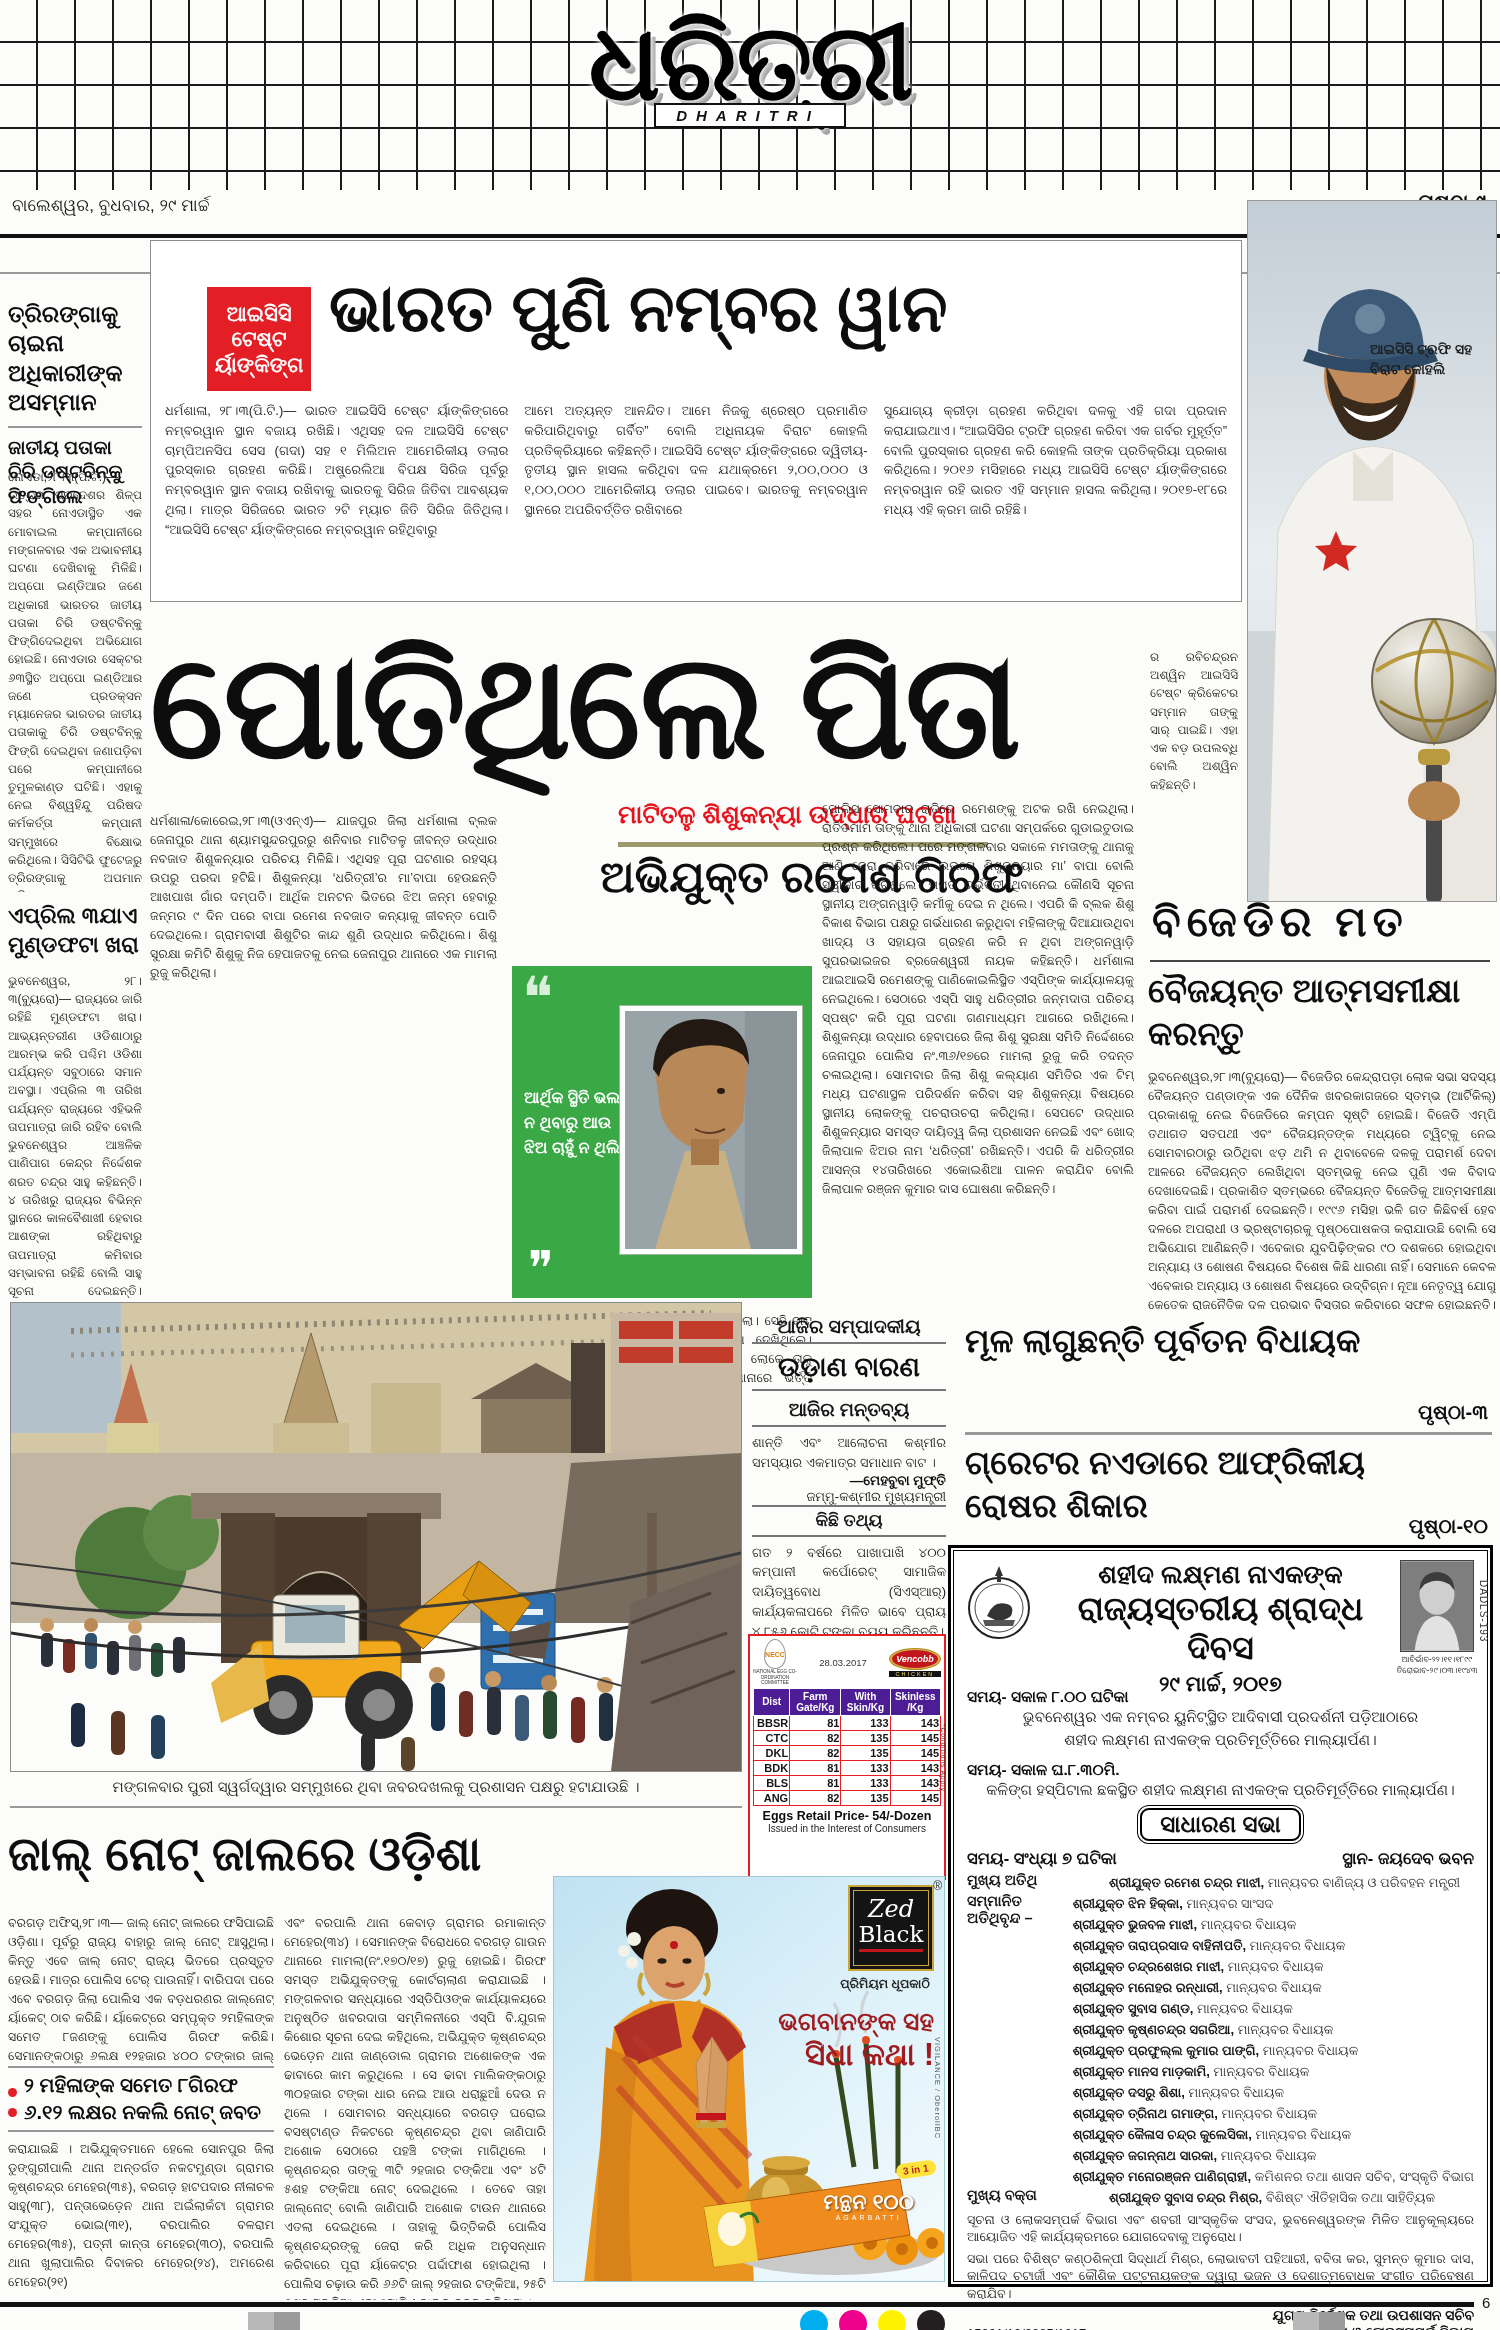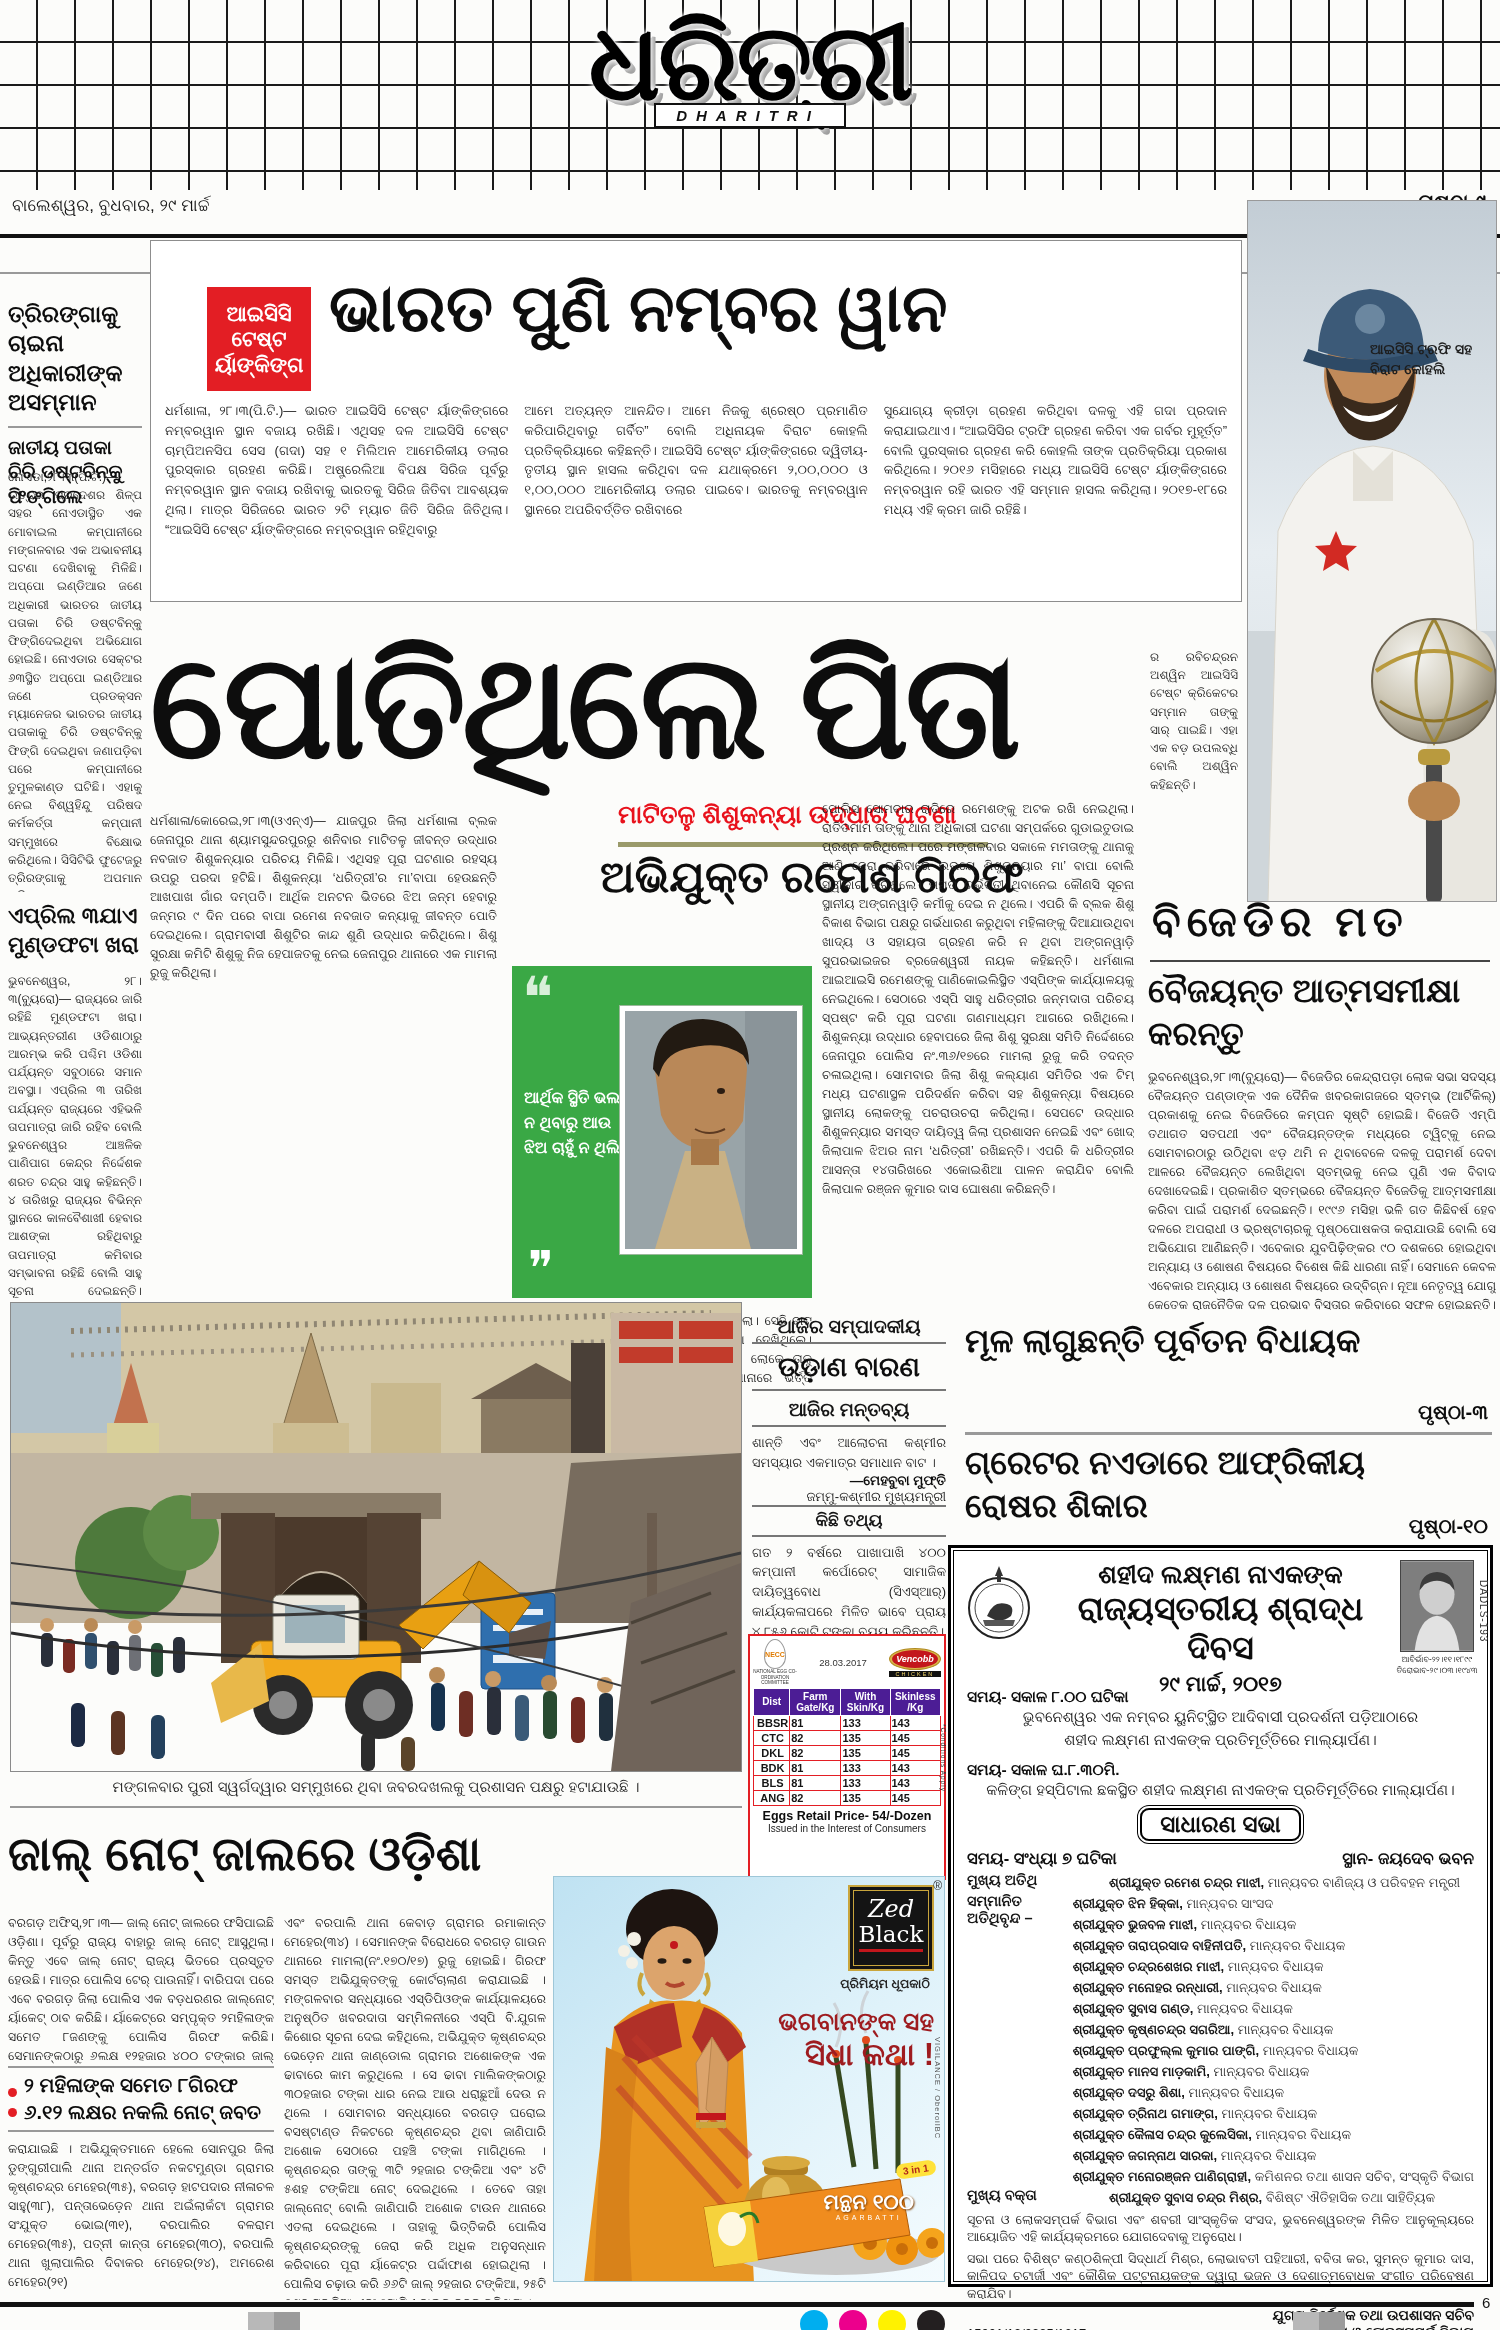--- a/index.html
+++ b/index.html
@@ -24,22 +24,22 @@
   .cols3{display:flex;gap:16px}
   .cols3>div{flex:1}
   .kicker{color:#e8121c;font-weight:bold}
   .gq{background:#3aa845;color:#fff}
   .photo-frame{background:#fff;padding:5px;box-shadow:0 0 0 1px #9ab89a}
   .cap{font-size:15px;color:#222}
   .edt-h{font-weight:bold;text-align:center;border-bottom:2px solid #777;padding-bottom:4px;margin-bottom:6px}
   .egg{border:2px solid #e31e24;background:#fff}
   .egg table{width:100%;border-collapse:collapse}
   .egg th{background:#4c1d95;color:#fff;font-size:10px;line-height:1.1;padding:2px 1px;border:1px solid #fff}
-  .egg td{font-size:11px;font-weight:bold;text-align:left;border:1px solid #e31e24;padding:1px}
-  .egg td:first-child{text-align:center;padding-left:3px}
+  .egg td{font-size:11px;font-weight:bold;text-align:right;border:1px solid #e31e24;padding:1px}
+  .egg td:first-child{text-align:right;padding-left:3px}
   .membox{border:3px solid #000;box-shadow:inset 0 0 0 2px #fff,inset 0 0 0 3px #000;background:#fff;padding:12px 16px}
   .vtext{writing-mode:vertical-rl;font-size:10px;color:#333;letter-spacing:1px}
   .sq{width:26px;height:26px;display:inline-block}
   .dot{width:28px;height:28px;border-radius:50%;display:inline-block}
   .zed{background:linear-gradient(140deg,#bfe2f2 0%,#dff2fa 55%,#f4fbfe 100%);border:1px solid #9ec7d8;overflow:hidden}
   .zlogo{background:#141414;border:2px solid #c9a53c;box-shadow:inset 0 0 0 3px #141414,inset 0 0 0 4px #c9a53c;
      color:#fff;text-align:center;font-family:"DejaVu Serif",serif}
   .guest-name{font-weight:bold}
   .guest-role{color:#333}
   .glist div{line-height:21px;font-size:13px;overflow:hidden;white-space:nowrap}

